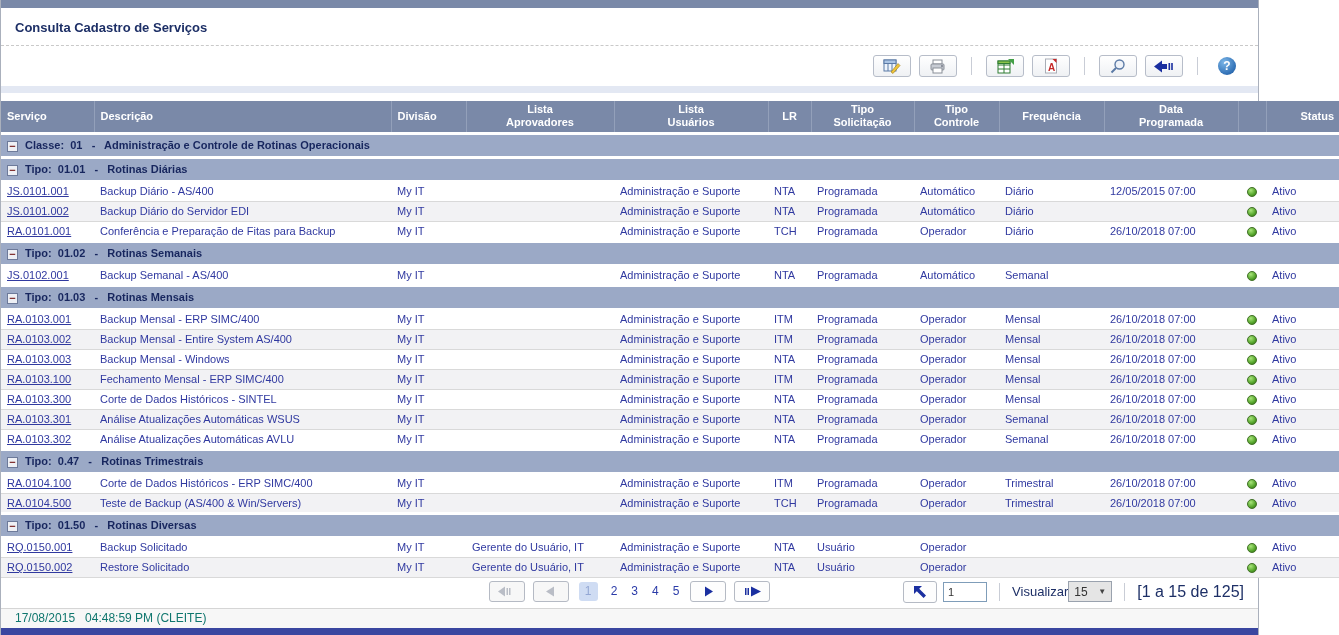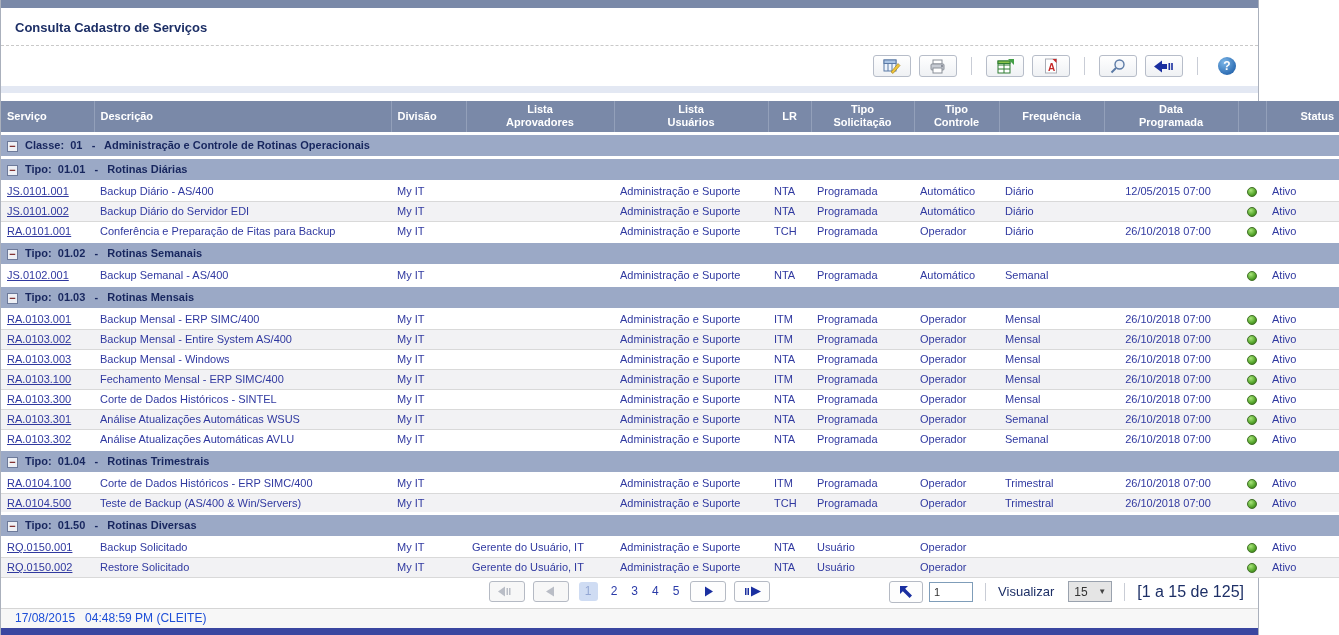--- a/index.html
+++ b/index.html
@@ -33,49 +33,49 @@
     height:24px; border-top:3px solid #fff; border-bottom:2px solid #fff; padding:2px 6px; white-space:pre; }
   .collapse-box { display:inline-block; width:11px; height:11px; line-height:9px; text-align:center;
     background:#eef0f5; border:1px solid #6d7档a; border:1px solid #6d7a9a; color:#7d2a2a; font-size:11px; font-weight:bold;
     margin-right:7px; vertical-align:-1px; cursor:pointer; }
   .group-text { white-space:pre; }
 
   tr.data-row td { font-size:11px; color:#3039a0; height:20px; padding:2px 6px;
     border-bottom:1px solid #d9d9d9; white-space:nowrap; overflow:hidden; background:#fff; }
   tr.data-row.alt td { background:#f2f2f4; }
   tr.data-row a { color:#3039a0; text-decoration:underline; }
-  td.col-data { text-align:center; padding-right:12px !important; }
+  td.col-data { text-align:left; padding-right:12px !important; }
   td.col-dot { text-align:center; padding:0 !important; }
   .status-dot { display:inline-block; width:10px; height:10px; border-radius:50%;
     background:radial-gradient(circle at 35% 30%, #a8e57a, #55a52b 60%, #2f6b14);
     border:1px solid #44722a; vertical-align:middle; }
 
   .pager-band { height:30px; position:relative; background:#fff; }
   .pager-center { position:absolute; left:0; right:0; top:3px; display:flex; justify-content:center; align-items:center; }
   .pg-btn { width:36px; height:21px; border:1px solid #b5bac4; border-radius:3px; background:#fdfdfd;
     display:flex; align-items:center; justify-content:center; margin:0 4px; cursor:pointer; }
   .pg-btn.disabled { background:#f7f7f7; cursor:default; }
   .page-current { display:inline-block; min-width:19px; height:19px; line-height:19px; text-align:center;
     background:#cfdcf3; border-radius:3px; color:#93a7d4; font-size:12px; margin:0 6px; }
   .page-link { color:#2b3ba8; font-size:12px; margin:0 7px; cursor:pointer; }
   .pager-right { position:absolute; right:14px; top:3px; display:flex; align-items:center; }
   .jump-btn { width:34px; height:22px; border:1px solid #b5bac4; border-radius:3px; background:#fdfdfd;
     display:flex; align-items:center; justify-content:center; cursor:pointer; }
   .page-input { width:44px; height:20px; border:1px solid #7f9db9; font-size:11px; color:#333;
     padding:2px 4px; margin-left:6px; }
   .pager-sep { width:1px; height:18px; background:#c9cdd6; margin:0 12px; }
-  .viz-label { font-size:13px; color:#1d2f66; margin-right:14px; }
+  .viz-label { font-size:13px; color:#1d2f66; margin-right:0; }
   .viz-select { height:21px; min-width:44px; border:1px solid #9aa2ae; background:#e5e5e5; font-size:12px;
     color:#333; display:flex; align-items:center; justify-content:space-between; padding:0 5px; cursor:pointer; }
   .viz-caret { font-size:8px; color:#444; margin-left:6px; }
   .range-label { font-size:16px; color:#1d2f66; white-space:pre; }
 
   .footer-band { height:20px; border-top:1px solid #d5d5d5; background:#f7f7f7;
     display:flex; justify-content:space-between; align-items:center; padding:0 14px; }
-  .footer-left { font-size:12px; color:#1d4ed8; white-space:pre;text-align:center; }
+  .footer-left { font-size:12px; color:#0f766e; white-space:pre;text-align:center; }
   .footer-right { font-size:12px; color:#9a9aa8; }
   .bottom-bar { height:7px; background:#3a46a0; }
 
   svg { display:block; }
 </style>
 </head>
 <body>
 
 <div class="page">
 
@@ -354,21 +354,21 @@
           <td class="col-usuarios">Administração e Suporte</td>
           <td class="col-lr">NTA</td>
           <td class="col-solicitacao">Programada</td>
           <td class="col-controle">Operador</td>
           <td class="col-frequencia">Semanal</td>
           <td class="col-data">26/10/2018 07:00</td>
           <td class="col-dot"><span class="status-dot"></span></td>
           <td class="col-status">Ativo</td>
         </tr>
         <tr class="group-row">
-          <td colspan="12"><span class="collapse-box">−</span><span class="group-text">Tipo:  01.04   -   Rotinas Trimestrais</span></td>
+          <td colspan="12"><span class="collapse-box">−</span><span class="group-text">Tipo:  0.47   -   Rotinas Trimestrais</span></td>
         </tr>
         <tr class="data-row">
           <td class="col-servico"><a href="#">RA.0104.100</a></td>
           <td class="col-descricao">Corte de Dados Históricos - ERP SIMC/400</td>
           <td class="col-divisao">My IT</td>
           <td class="col-aprovadores"></td>
           <td class="col-usuarios">Administração e Suporte</td>
           <td class="col-lr">ITM</td>
           <td class="col-solicitacao">Programada</td>
           <td class="col-controle">Operador</td>

